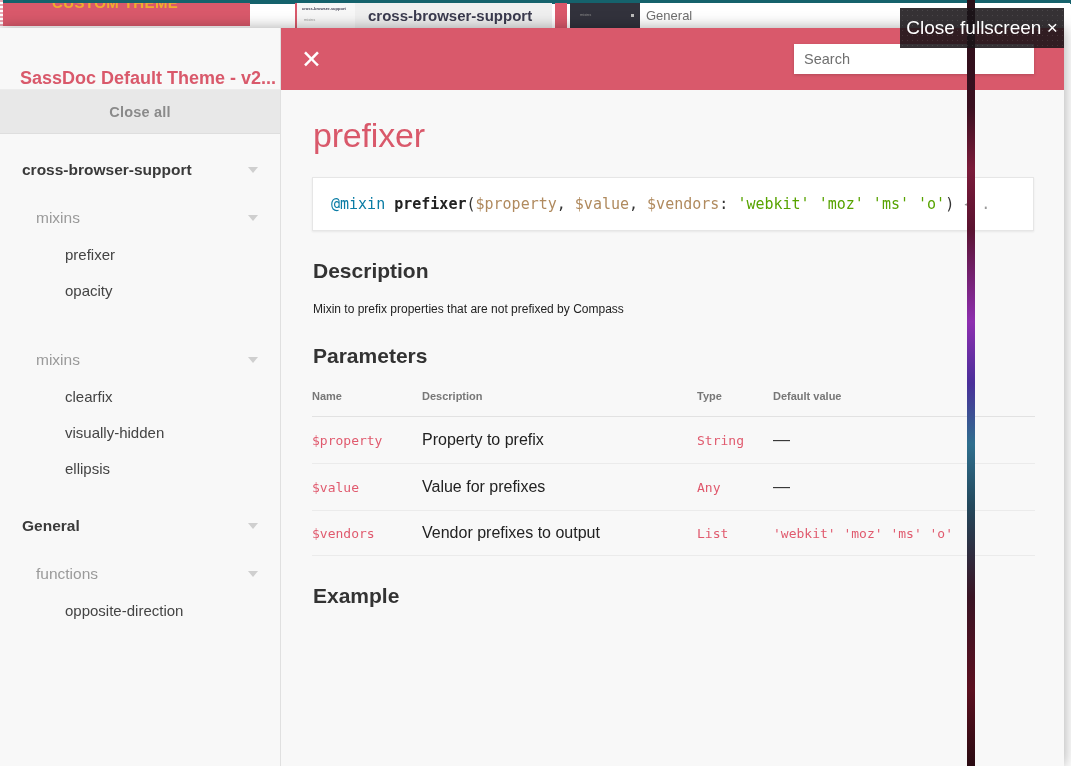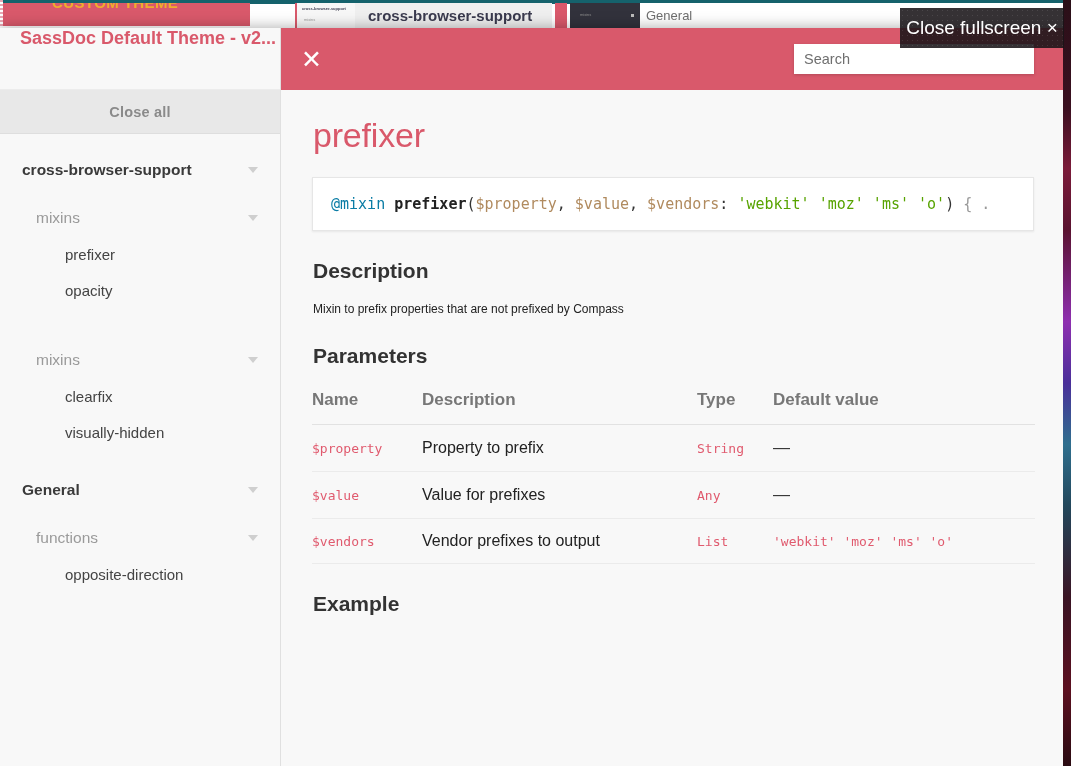--- a/index.html
+++ b/index.html
@@ -4,21 +4,21 @@
 <style>
   * { box-sizing: border-box; margin: 0; padding: 0; }
   html, body {
     width: 1071px; height: 766px;
     overflow: hidden;
     font-family: "Liberation Sans", sans-serif;
     background: #ffffff;
   }
 
   
-  #page-root { position: relative; width: 1071px; height: 766px; background: #ffffff; }
+  #page-root { position: relative; width: 975px; height: 766px; background: #ffffff; }
 
   .bg-topbar {
     position: absolute; left: 0; top: 0; width: 1071px; height: 28px;
     background: #ffffff;
   }
   .bg-teal-line {
     position: absolute; left: 0; top: 0; width: 1071px; height: 4px;
     background: #15626c;
   }
   .bg-pink-banner {
@@ -113,21 +113,21 @@
     z-index: 20;
   }
 
   
   .sidebar {
     position: absolute; left: 0; top: 0; width: 281px; height: 738px;
     background: #f8f8f8; border-right: 1px solid #e0e0e0;
     overflow: hidden;
   }
   .sidebar-header {
-    height: 62px; display: flex; align-items: flex-start;
+    height: 62px; display: flex; align-items: flex-end;
     padding-left: 20px; background: #f8f8f8;
     border-bottom: 1px solid #ececec;
   }
   .sidebar-header .brand {
     color: #d9596b; font-weight: bold; font-size: 18px;
     white-space: nowrap; overflow: hidden;
   }
   .close-all {
     height: 44px; background: #e8e8e8;
     display: flex; align-items: center; justify-content: center;
@@ -202,21 +202,21 @@
     margin: 28px 0 0 1px;
   }
   .sec-para {
     font-size: 12px; color: #222222; margin: 19px 0 0 1px;
   }
 
   table.params {
     width: 723px; border-collapse: collapse; margin-top: 22px;
   }
   table.params th {
-    text-align: left; font-size: 17px; font-weight: bold; color: #777777;
+    text-align: left; font-size: 11px; font-weight: bold; color: #777777;
     padding: 0 0 14px 0; border-bottom: 1px solid #e2e2e2;
   }
   table.params td {
     padding: 13px 0 13px 0; border-bottom: 1px solid #ebebeb;
     vertical-align: middle; font-size: 16px; color: #222222;
   }
   table.params td.mono {
     font-family: "DejaVu Sans Mono", monospace; font-size: 13px; color: #e05a6e;
   }
   table.params td.dash { font-size: 17px; color: #333333; }
@@ -311,20 +311,23 @@
         <div class="nav-gap-sm"></div>
         <div class="nav-row nav-l2">
           <span class="lbl">mixins</span>
           <span class="caret"></span>
         </div>
         <div class="nav-row nav-l3">
           <span class="lbl">clearfix</span>
         </div>
         <div class="nav-row nav-l3">
           <span class="lbl">visually-hidden</span>
+        </div>
+        <div class="nav-row nav-l3">
+          <span class="lbl">ellipsis</span>
         </div>
 
         <div class="nav-gap-lg"></div>
 
         <div class="nav-row nav-l1">
           <span class="lbl">General</span>
           <span class="caret"></span>
         </div>
         <div class="nav-gap-sm"></div>
         <div class="nav-row nav-l2">

